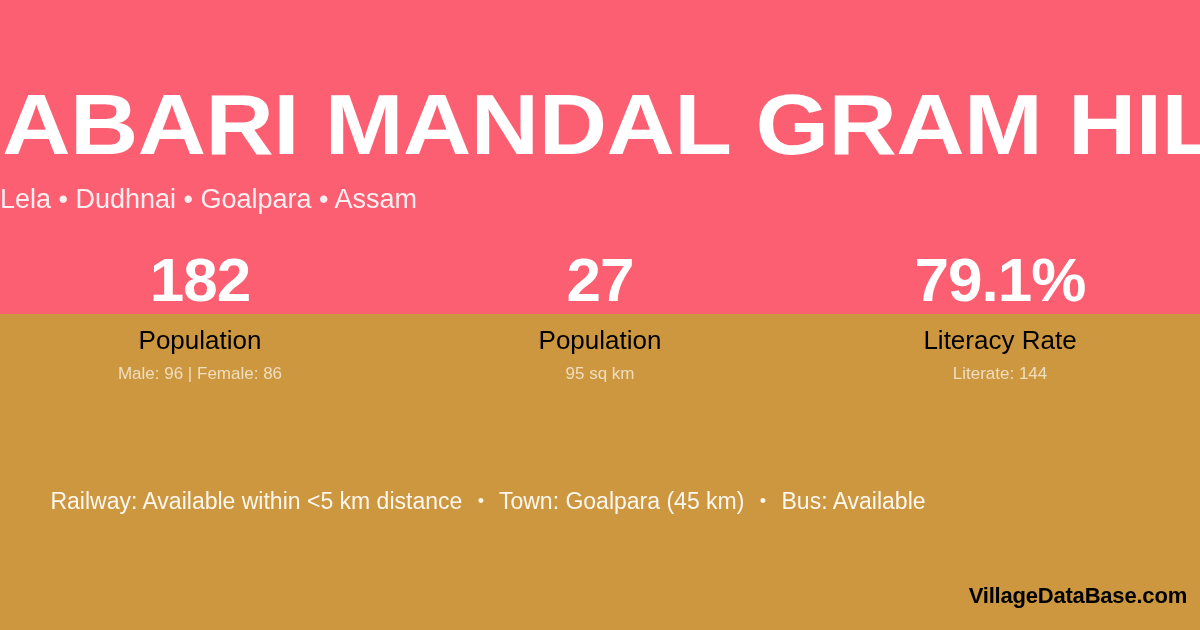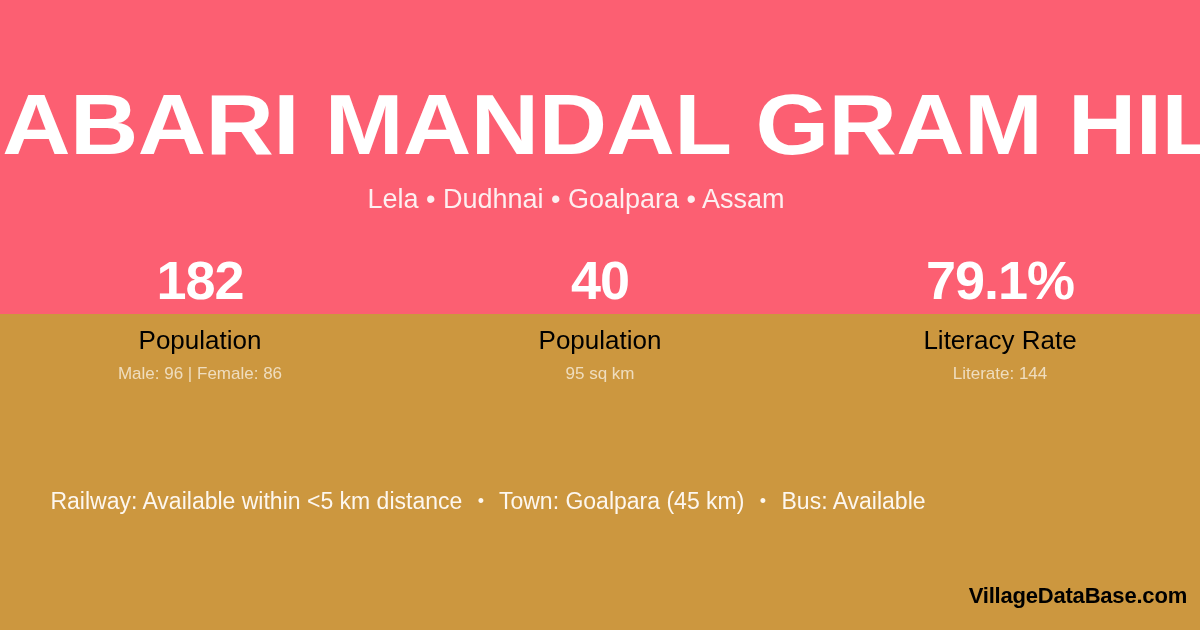--- a/index.html
+++ b/index.html
@@ -61,47 +61,46 @@
     white-space: nowrap;
     transform: scaleX(1.10);
     transform-origin: center center;
   }
 
   .subtitle {
     position: absolute;
     left: 0;
     top: 181px;
     width: 1088px;
-    text-align: center;
+    text-align: left;
     color: #fdeff0;
     font-size: 27px;
     font-weight: 400;
     line-height: 36px;
     white-space: nowrap;
-    padding-left: 32px;
   }
 
   
   .stats {
     position: absolute;
     left: 0;
     top: 246px;
     width: 1200px;
     display: flex;
     flex-direction: row;
     z-index: 6;
   }
   .stat {
     flex: 1 1 33.3333%;
     text-align: center;
   }
   .stat-value {
     display: block;
     color: #ffffff;
-    font-size: 54px;
+    font-size: 62px;
     font-weight: 700;
     line-height: 68px;
     letter-spacing: -1px;
   }
   .stat-label {
     display: block;
     margin-top: 10px;
     color: #000000;
     font-size: 26px;
     font-weight: 400;
@@ -167,21 +166,21 @@
 
   <div class="stats">
 
     <div class="stat">
       <span class="stat-value">182</span>
       <span class="stat-label">Population</span>
       <span class="stat-sub">Male: 96 | Female: 86</span>
     </div>
 
     <div class="stat">
-      <span class="stat-value">40</span>
+      <span class="stat-value">27</span>
       <span class="stat-label">Population</span>
       <span class="stat-sub">95 sq km</span>
     </div>
 
     <div class="stat">
       <span class="stat-value">79.1%</span>
       <span class="stat-label">Literacy Rate</span>
       <span class="stat-sub">Literate: 144</span>
     </div>
 

